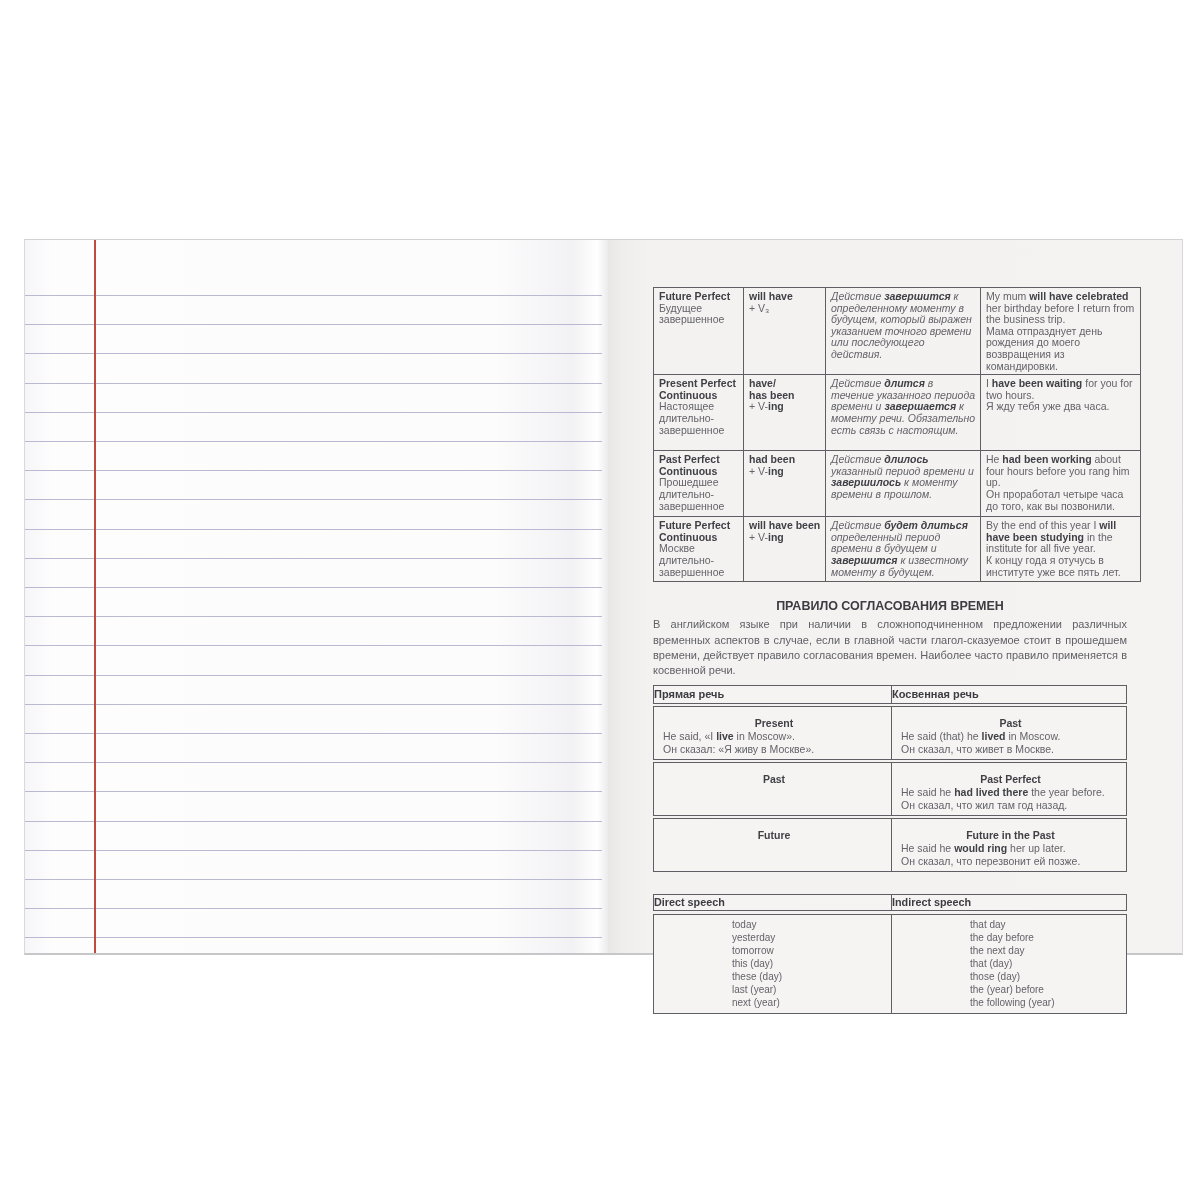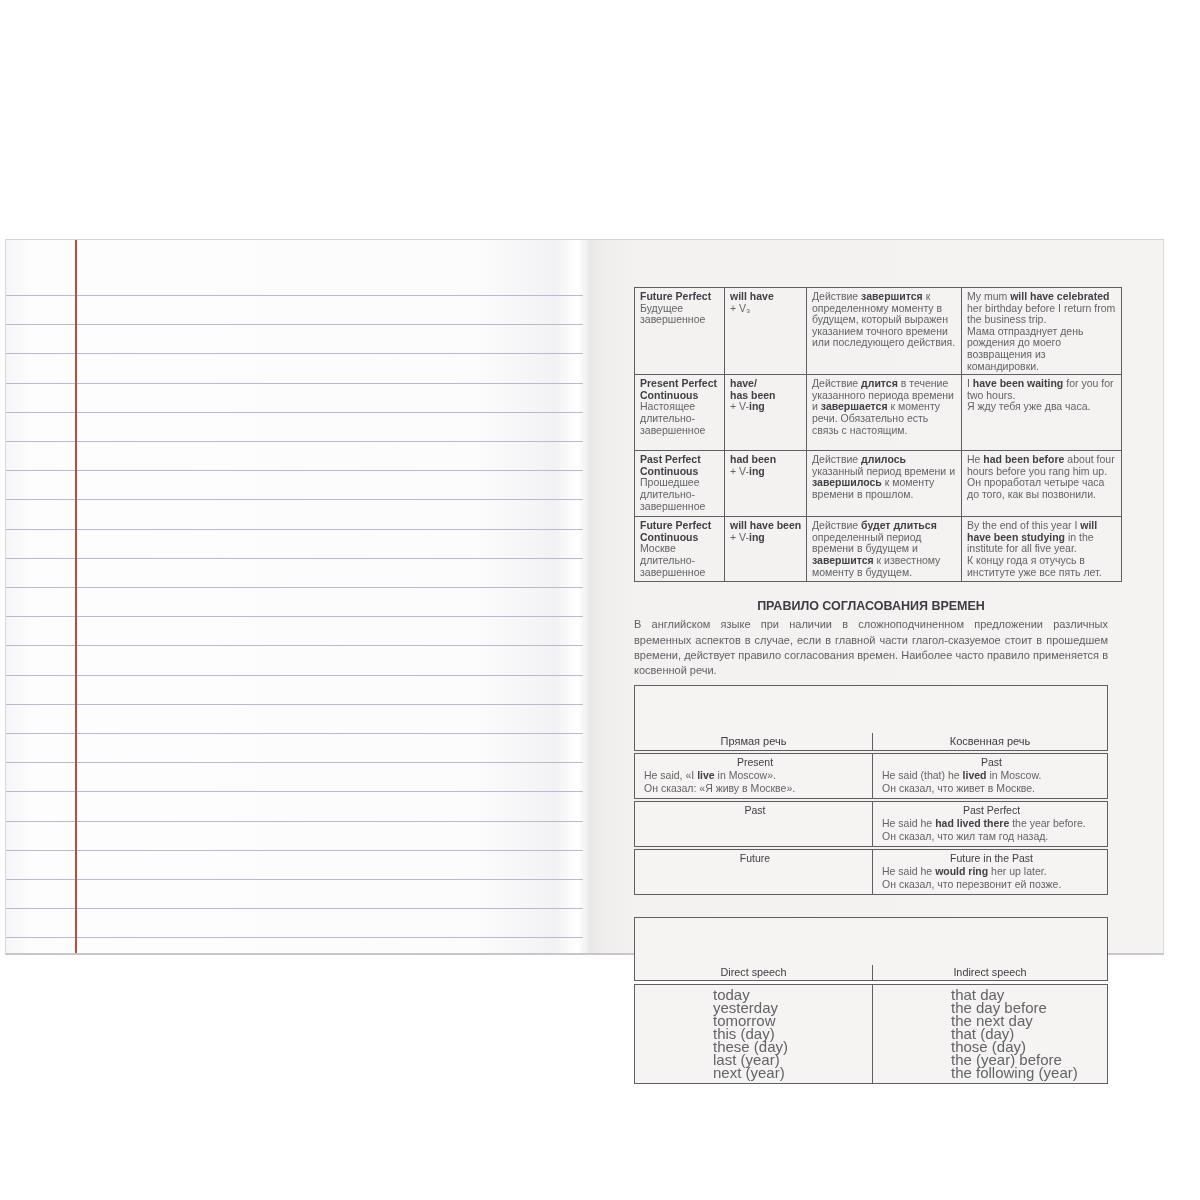--- a/index.html
+++ b/index.html
@@ -1,19 +1,19 @@
 <!DOCTYPE html>
 <html style="--line: #b9b9d2;"><head>
 <meta charset="utf-8">
 <style>
   html,body{margin:0;padding:0;width:1200px;height:1200px;background:#ffffff;
     font-family:"Liberation Sans","DejaVu Sans",sans-serif;}
   *{box-sizing:border-box;}
 
-  .spread{position:absolute;left:5px;top:239px;width:1159px;height:716px;}
+  .spread{position:absolute;left:24px;top:239px;width:1159px;height:716px;}
 
   
   .left-page{position:absolute;left:0;top:0;width:584px;height:100%;
     background:linear-gradient(to right,#f6f6f8 0px,#fdfdfe 26px,#fcfcfd 470px,#f2f2f4 548px,#ffffff 572px,#e9e9eb 584px);
     border-top:1px solid #d2d2d5;border-left:1px solid #d9d9db;border-bottom:2px solid #c7c7ca;}
   .ruled-lines{position:absolute;left:0;top:55px;right:6px;bottom:13px;
     background:repeating-linear-gradient(to bottom,
       var(--line) 0px,var(--line) 1px,transparent 1px,transparent 29.2px);}
   .margin-line{position:absolute;left:69px;top:0;bottom:0;width:2px;}
 
@@ -22,40 +22,40 @@
     background:linear-gradient(to right,#e8e7e5 0px,#efeeec 14px,#f3f2f0 44px,#f4f3f1 100%);
     border-top:1px solid #d2d2d5;border-right:1px solid #d9d9db;border-bottom:2px solid #c7c7ca;}
   .rp-content{position:absolute;left:45px;top:47px;width:474px;color:#63636a;}
 
   b{font-weight:bold;color:#404047;}
   .pre{white-space:pre-line;}
 
   
   table.tense{border-collapse:collapse;table-layout:fixed;width:474px;font-size:10.5px;line-height:11.6px;}
   table.tense td{border:1px solid #5e5e64;vertical-align:top;padding:3px 4px 2px 5px;overflow:hidden;}
-  td.c-name{width:90px;}td.c-form{width:82px;}td.c-desc{width:155px;}td.c-ex{width:160px;}
+  td.c-name{width:90px;}td.c-form{width:82px;}td.c-desc{width:155px;font-style:italic;}td.c-ex{width:160px;}
   .tense-name-en{font-weight:bold;color:#404047;}
 
   
   .rule-heading{margin-top:17px;text-align:center;font-weight:bold;font-size:12.5px;color:#3c3c42;}
   .rule-paragraph{margin-top:4px;font-size:11px;line-height:15.4px;text-align:justify;color:#5f5f66;}
 
   
   .box{display:grid;grid-template-columns:237px 1fr;border:1px solid #5e5e64;background:#f5f4f2;}
   .box > div{border-left:1px solid #5e5e64;}
   .box > div:first-child{border-left:none;}
   .hdr-box{margin-top:6px;}
-  .hdr-cell{text-align:center;font-weight:normal;font-size:11px;color:#3c3c42;padding:2px 0 3px;margin-top:47px;}
+  .hdr-cell{font-weight:bold;font-size:11px;color:#3c3c42;padding:2px 0 3px;}
   .speech-row{margin-top:2px;min-height:43px;}
   .speech-row .cell{padding:2px 6px 3px 9px;font-size:10.5px;line-height:13px;}
-  .cell-title{text-align:center;font-weight:normal;color:#404047;}
+  .cell-title{text-align:center;font-weight:bold;color:#404047;margin-top:8px;}
   .words-hdr{margin-top:22px;}
   .words-hdr .hdr-cell{padding:1px 0 2px;font-size:10.8px;}
   .words-body{margin-top:3px;}
-  .words-body .cell{padding:3px 4px 4px 78px;font-size:15px;line-height:13.1px;}
+  .words-body .cell{padding:3px 4px 4px 78px;font-size:10px;line-height:13.1px;}
 </style>
 </head>
 <body>
 
 <div class="spread">
 
   <div class="left-page">
     <div class="ruled-lines"></div>
     <div class="margin-line" style="background: rgb(191, 74, 62);"></div>
   </div>
@@ -89,21 +89,21 @@
 Я жду тебя уже два часа.</td>
           </tr>
           <tr style="height:66px;">
             <td class="c-name">
               <div class="tense-name-en">Past Perfect Continuous</div>
               <div class="tense-name-ru">Прошедшее длительно-завершенное</div>
             </td>
             <td class="c-form pre"><b>had been</b>
 + V-<b>ing</b></td>
             <td class="c-desc pre">Действие <b>длилось</b> указанный период времени и <b>завершилось</b> к моменту времени в прошлом.</td>
-            <td class="c-ex pre">He <b>had been before</b> about four hours before you rang him up.
+            <td class="c-ex pre">He <b>had been working</b> about four hours before you rang him up.
 Он проработал четыре часа до того, как вы позвонили.</td>
           </tr>
           <tr style="height:65px;padding-left:47px;">
             <td class="c-name">
               <div class="tense-name-en">Future Perfect Continuous</div>
               <div class="tense-name-ru">Москве длительно-завершенное</div>
             </td>
             <td class="c-form pre"><b>will have been</b>
 + V-<b>ing</b></td>
             <td class="c-desc pre">Действие <b>будет длиться</b> определенный период времени в будущем и <b>завершится</b> к известному моменту в будущем.</td>

